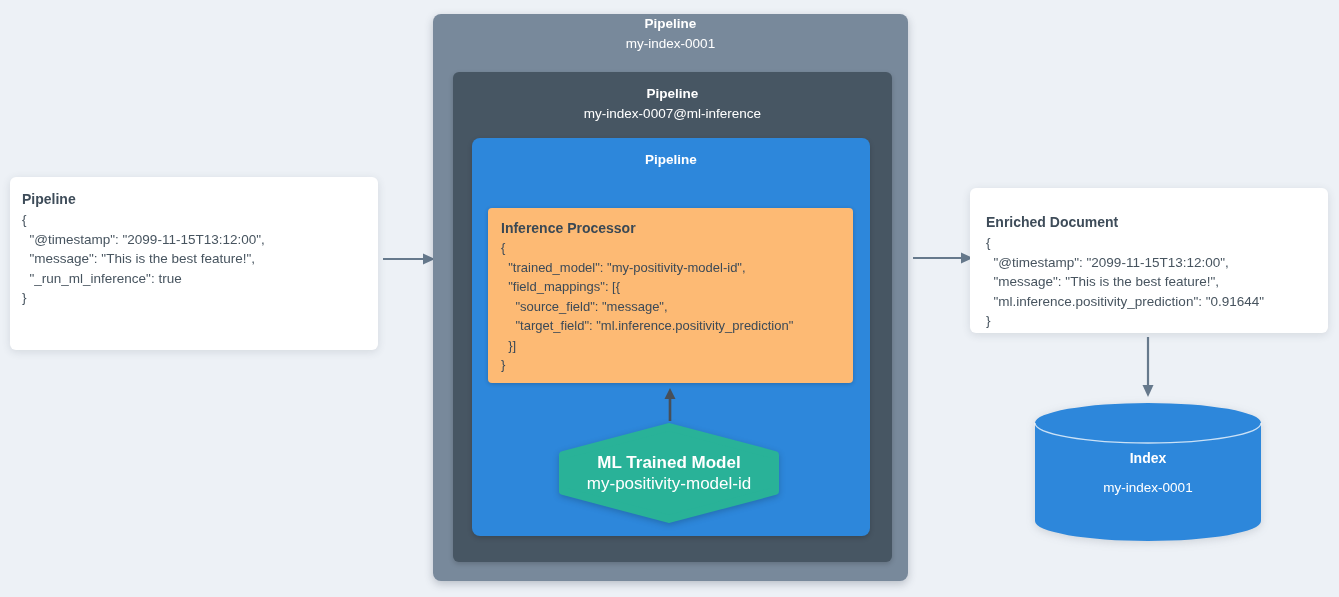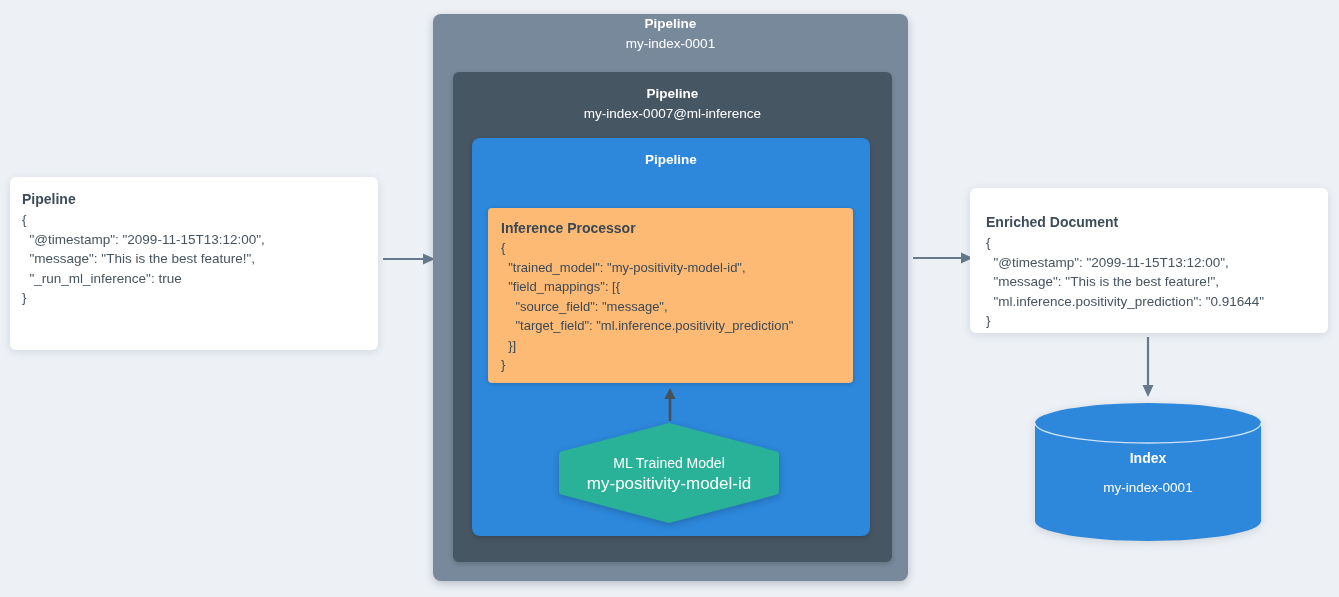--- a/index.html
+++ b/index.html
@@ -55,21 +55,21 @@
   .processor-box .card-title { color: #3a4854; line-height: 20px; }
   .processor-box .code-line { font-size: 13px; line-height: 19.5px; color: #3c4a57; }
 
   
   .hexagon-wrap { position: absolute; left: 86px; top: 285px; width: 222px; height: 100px; }
   .hexagon-wrap svg { position: absolute; inset: 0; filter: drop-shadow(0 2px 3px rgba(0,0,0,.2)); }
   .hex-label {
     position: absolute; inset: 0; display: flex; flex-direction: column;
     align-items: center; justify-content: center; gap: 1px; color: #fff; text-align: center;
   }
-  .hex-label .hx-title { font-weight: normal; font-size: 14px; line-height: 20px; }
+  .hex-label .hx-title { font-weight: bold; font-size: 17px; line-height: 20px; }
   .hex-label .hx-name { font-size: 17px; line-height: 20px; }
 
   
   .up-arrow { position: absolute; left: 192px; top: 250px; }
 
   
   .arrow { position: absolute; }
 
   
   .cylinder-wrap { position: absolute; left: 1033px; top: 402px; width: 230px; height: 140px; }

